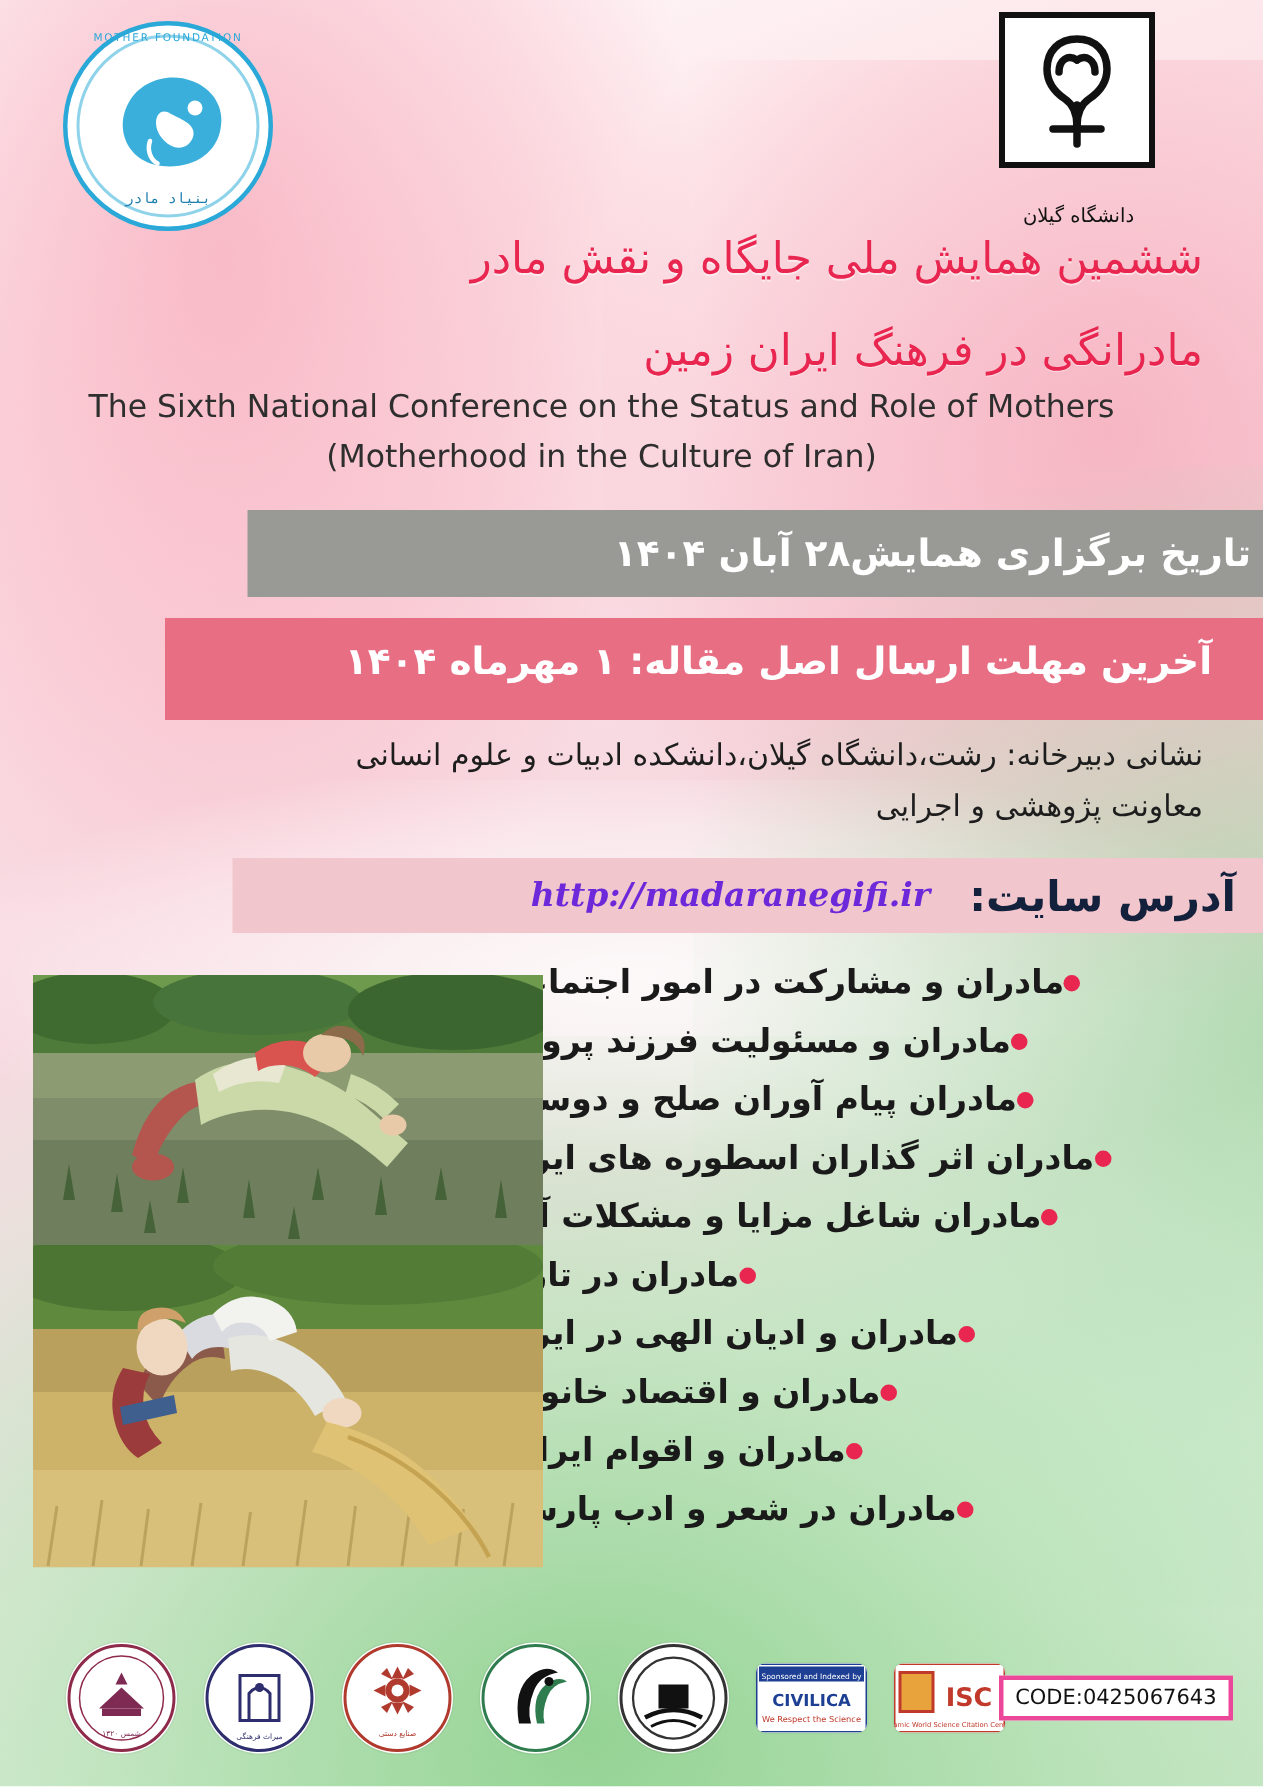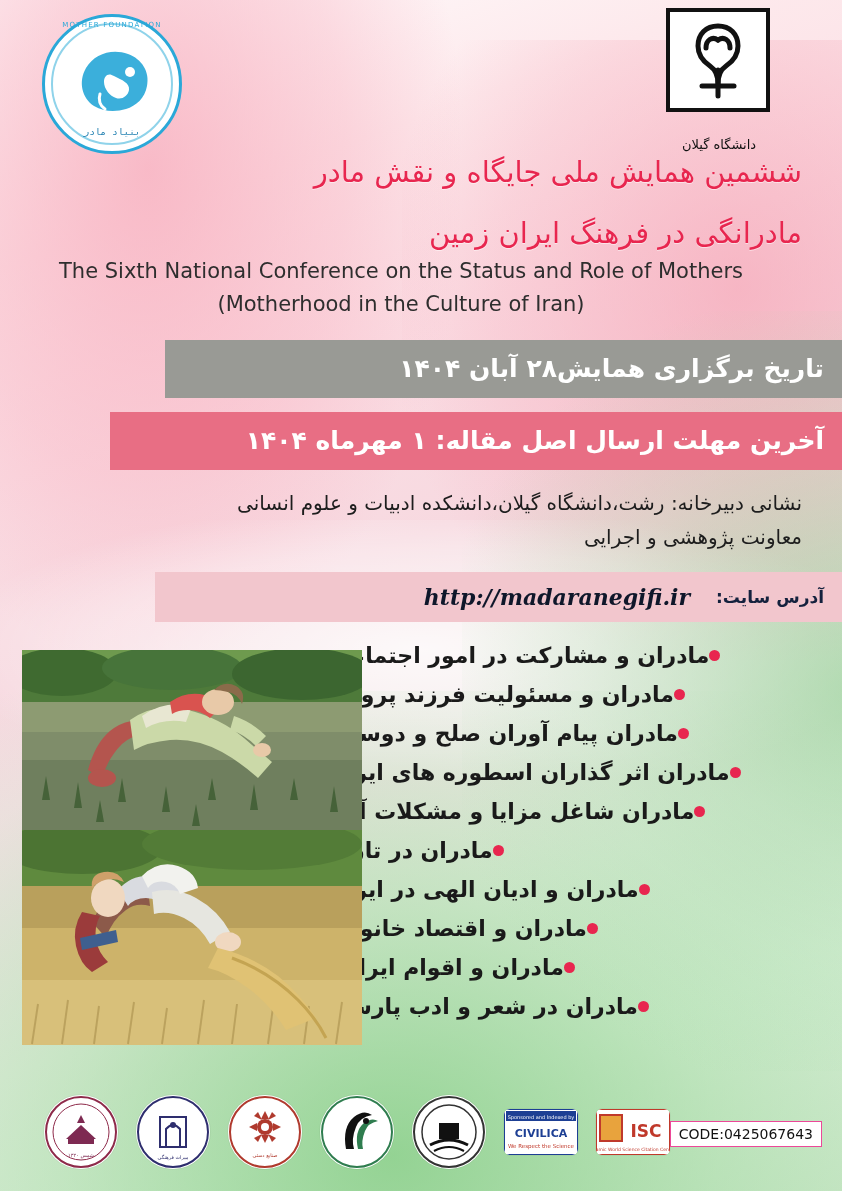--- a/index.html
+++ b/index.html
@@ -179,31 +179,31 @@
     text-align: right;
     box-sizing: border-box;
     font-family: "DejaVu Sans", sans-serif;
     font-weight: bold;
   }
   .strip-date {
     left: 165px;
     top: 340px;
     height: 58px;
     line-height: 58px;
-    padding-right: 18px;
+    padding-right: 8px;
     background: #999a95;
     color: #ffffff;
     font-size: 25px;
   }
   .strip-deadline {
     left: 110px;
     top: 412px;
-    height: 58px;
+    height: 68px;
     line-height: 58px;
-    padding-right: 18px;
+    padding-right: 34px;
     background: #e86e84;
     color: #ffffff;
     font-size: 25px;
   }
   .address {
     position: absolute;
     right: 40px;
     left: 120px;
     top: 486px;
     direction: rtl;
@@ -221,29 +221,29 @@
     height: 50px;
     background: #f2c6cd;
     direction: rtl;
     display: flex;
     align-items: center;
     justify-content: flex-start;
     padding-right: 18px;
     box-sizing: border-box;
   }
   .strip-site .site-label {
-    font-size: 17px;
+    font-size: 28px;
     font-weight: bold;
     color: #14213d;
     font-family: "DejaVu Sans", sans-serif;
   }
   .strip-site .site-url {
     font-size: 22px;
     font-weight: bold;
-    color: #0f172a;
+    color: #6d28d9;
     direction: ltr;
     margin-right: 26px;
     font-family: "DejaVu Serif", serif;
     font-style: italic;
     text-align: right;
   }
 
   
   .topics {
     position: absolute;
@@ -305,21 +305,21 @@
   .blogo.sq {
     border-radius: 6px;
     width: 74px;
     height: 46px;
   }
   .code-badge {
     position: absolute;
     right: 20px;
     bottom: 44px;
     background: #ffffff;
-    border: 1px solid #ec4899;
+    border: 3px solid #ec4899;
     padding: 4px 8px;
     font-size: 14px;
     color: #111;
     font-family: "DejaVu Sans", sans-serif;
   }
 </style>
 </head>
 <body>
 
 <div class="poster">

